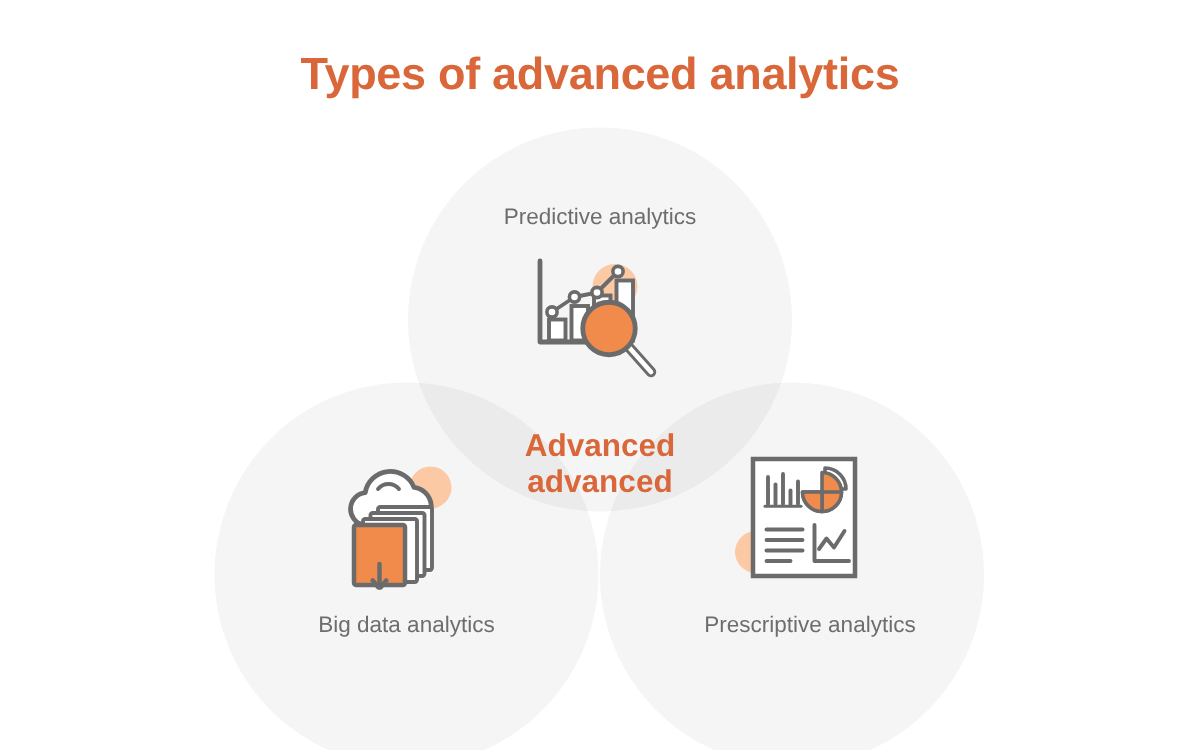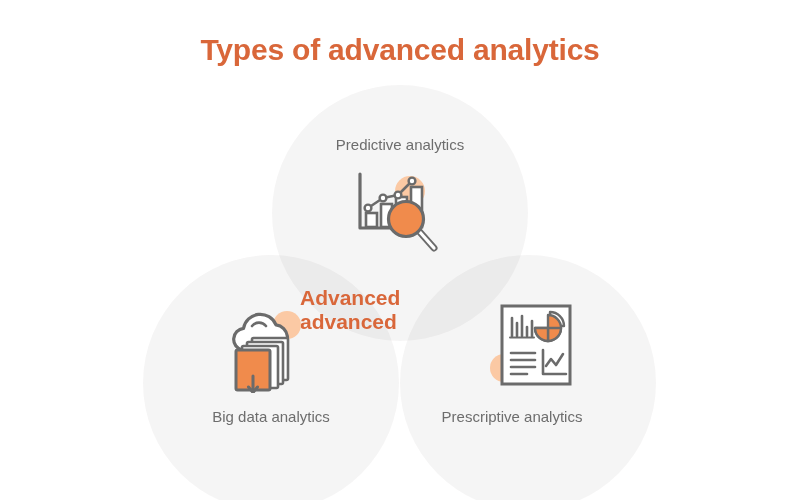--- a/index.html
+++ b/index.html
@@ -89,31 +89,31 @@
     width: 800px;
     text-align: center;
   }
   .lbl-left {
     left: 143px;
     top: 408px;
     width: 256px;
     text-align: center;
   }
   .lbl-right {
-    left: 384px;
+    left: 412px;
     top: 408px;
     width: 256px;
     text-align: center;
   }
   .center-label {
     position: absolute;
     left: 300px;
     top: 286px;
     width: 200px;
-    text-align: left;
+    text-align: center;
     color: #d9673a;
     font-size: 21px;
     font-weight: bold;
     line-height: 24px;
     font-family: "Liberation Sans", sans-serif;
   }
   
   .icon-box {
     position: absolute;
   }

